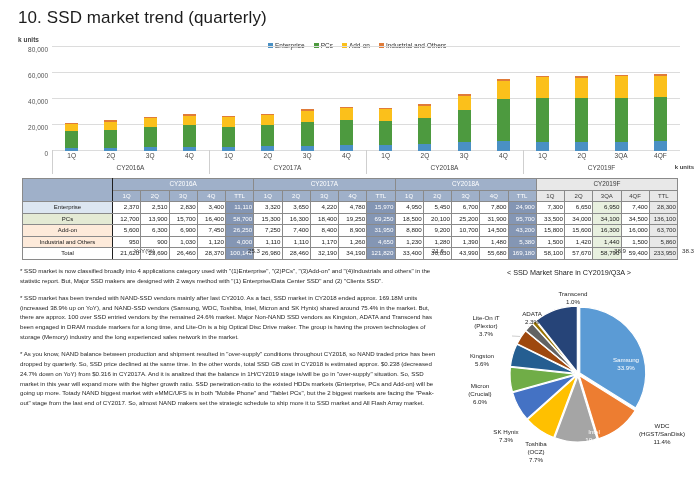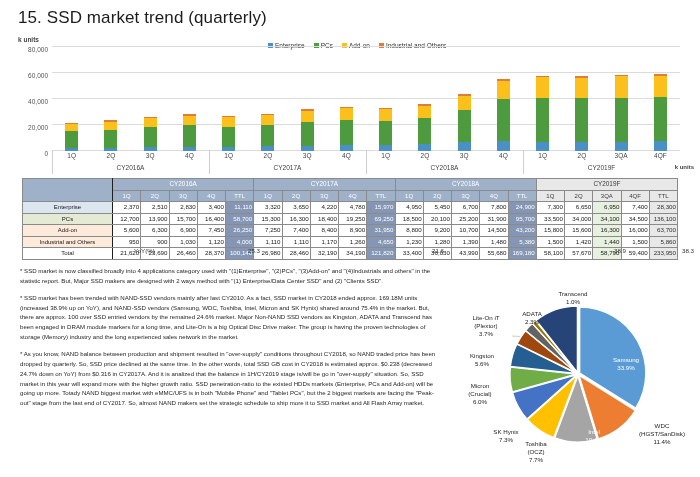--- a/index.html
+++ b/index.html
@@ -96,21 +96,21 @@
   #pie-block { position:absolute; left:440px; top:266px; width:258px; height:205px; }
   #pie-title { text-align:center; font-size:7.2px; color:#222; margin-top:2px; }
   #pie-svg { position:absolute; left:0; top:12px; }
   .pie-lbl { font-size:6.2px; fill:#1f1f1f; font-family:"Liberation Sans", sans-serif; }
   .pie-lbl-in { font-size:6.2px; fill:#ffffff; font-family:"Liberation Sans", sans-serif; }
   .leader { stroke:#9a9a9a; stroke-width:0.5; fill:none; }
 </style>
 </head>
 <body>
 
-<div id="page-title">15. SSD market trend (quarterly)</div>
+<div id="page-title">10. SSD market trend (quarterly)</div>
 
 <div id="chart-block">
   <div id="y-axis-title">k units</div>
   <div id="legend">
       <div class="legend-item">
         <span class="legend-swatch" style="background:#4a90c4"></span>
         <span>Enterprise</span>
       </div>
       <div class="legend-item">
         <span class="legend-swatch" style="background:#4d9a3f"></span>
@@ -460,20 +460,21 @@
     <span class="yoy-val" style="left: 660px;">38.3</span>
   </div>
 
 <div id="notes">
     <p>* SSD market is now classified broadly into 4 applications category used with  "(1)Enterprise", "(2)PCs", "(3)Add-on" and "(4)Industrials and others" in the statistic report.  But, Major SSD makers are designed with 2 ways method with "(1) Enterprise/Data Center SSD" and (2) "Clients SSD".</p>
     <p>* SSD market has been trended with  NAND-SSD vendors mainly after last CY2010. As a fact, SSD market in CY2018 ended approx. 169.18M units (increased 38.9% up on YoY), and NAND-SSD vendors (Samsung, WDC, Toshiba, Intel, Micron and SK Hynix) shared around 75.4% in the market. But, there are approx. 100 over SSD entried vendors by the remained 24.6% market.  Major Non-NAND SSD vendors as Kingston, ADATA and Transcend has been engaged in DRAM module markers for a long time, and Lite-On is a big Optical Disc Drive maker. The group is having the proven technologies of storage (Memory) industry and the long experienced sales network in the market.</p>
     <p>* As you know, NAND balance between production and shipment resulted in "over-supply" conditions throughout CY2018, so NAND traded price has been dropped by quarterly.  So, SSD price declined at the same time. In the other words, total SSD GB cost in CY2018 is estimated approx. $0.238 (decreased 24.7% down on YoY) from $0.316 in CY2017A.  And it is analized that the balance in 1H/CY2019 stage is/will be go in "over-supply" situation.  So, SSD market in this year will expand more with the higher growth ratio.  SSD penetration-ratio to the existed HDDs markets (Enterprise, PCs and Add-on) will be going up more. Totady NAND biggest market with eMMC/UFS is in both "Mobile Phone" and "Tablet PCs", but the 2 biggest markets are facing the "Peak-out" stage from the last end of CY2017.   So, almost NAND makers set the strategic schedule to ship more it to SSD market and All Flash Array market.</p>
   </div>
 
 <div id="pie-block">
+  <div id="pie-title">&lt; SSD Market Share in CY2019/Q3A &gt;</div>
   <svg id="pie-svg" width="258" height="192" viewBox="0 0 258 192">
       <path d="M 139.7495777686669 95.0309914183112 L 139.7495777686669 29.030991418311203 A 66 66 0 0 1 195.69632155028242 130.04472958255565 Z" fill="#5b9bd5" stroke="#ffffff" stroke-width="1.2"></path>
       <polyline points="93.35313865170829,43.391466740210134 136,36" class="leader"></polyline>
       <polyline points="88.1485596431188,48.29429914209081 106,52" class="leader"></polyline>
       <polyline points="80.09240876698564,58.48052668826337 72,58" class="leader"></polyline>
       <path d="M 139.21586059538922 97.58798079729567 L 195.16260437700473 132.60171896154012 A 66 66 0 0 1 158.4242476060552 160.73097620017847 Z" fill="#ed7d31" stroke="#ffffff" stroke-width="1.2"></path>
       <path d="M 137.93717848184374 97.99901312073146 L 157.14556549250972 161.14200852361427 A 66 66 0 0 1 114.80191334922067 159.81130564611217 Z" fill="#a5a5a5" stroke="#ffffff" stroke-width="1.2"></path>
       <path d="M 136.87064209986784 97.650621317386 L 113.73537696724476 159.4629138427667 A 66 66 0 0 1 87.63852650187184 141.60740456804663 Z" fill="#ffc000" stroke="#ffffff" stroke-width="1.2"></path>
       <path d="M 136.24436834607775 96.95799660528952 L 87.01225274808175 140.91477985595014 A 66 66 0 0 1 72.6386055789371 114.57352790043433 Z" fill="#4472c4" stroke="#ffffff" stroke-width="1.2"></path>
       <path d="M 136.00666814393193 96.16318122313632 L 72.40090537679129 113.77871251828111 A 66 66 0 0 1 70.38281597773 89.1268450409692 Z" fill="#70ad47" stroke="#ffffff" stroke-width="1.2"></path>

